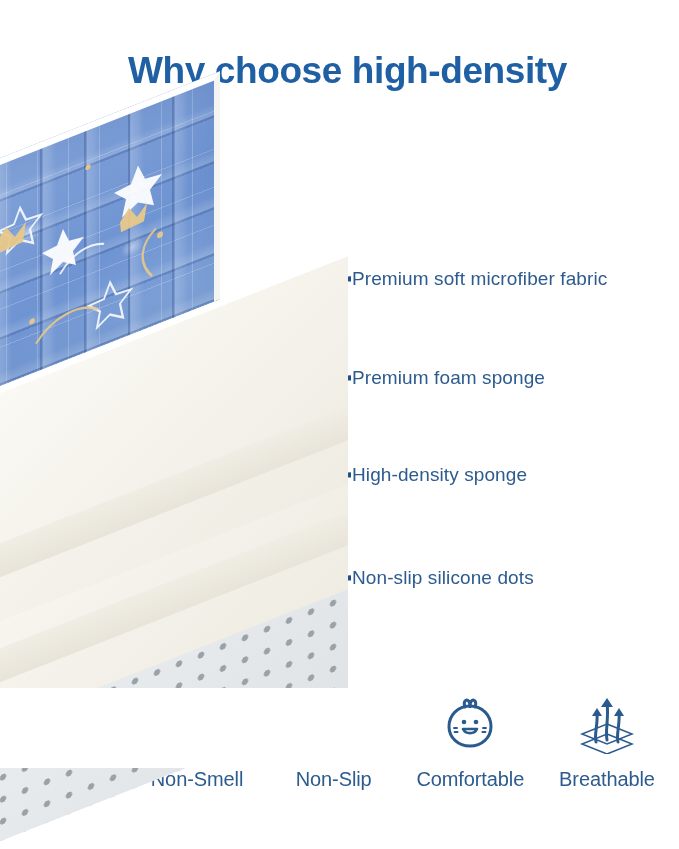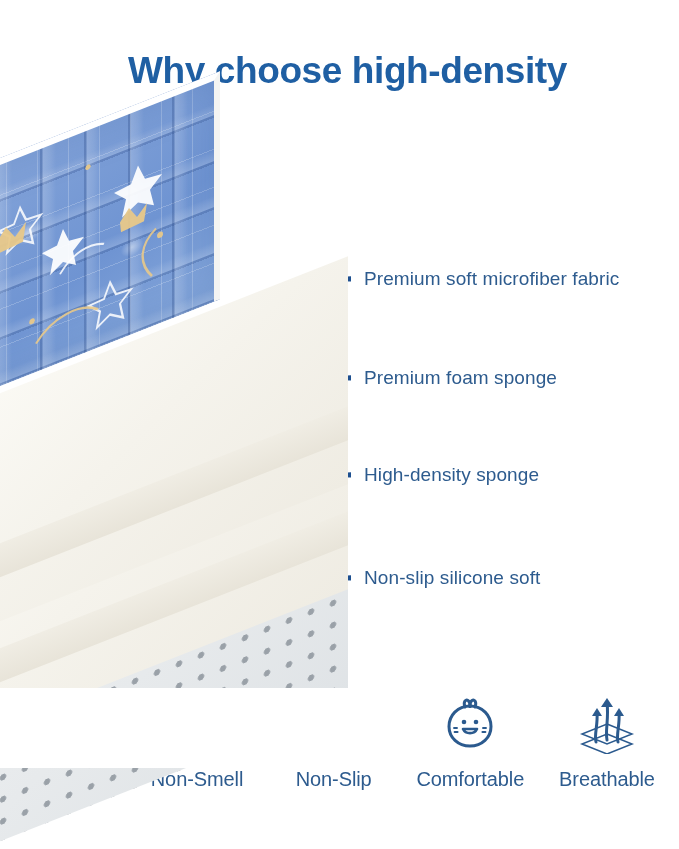--- a/index.html
+++ b/index.html
@@ -150,21 +150,21 @@
     align-items: center;
   }
   .leader {
     display: block;
     flex: 0 0 auto;
   }
   .callout-label {
     font-size: 19px;
     color: #2d5b8e;
     white-space: nowrap;
-    margin-left: 13px;
+    margin-left: 1px;
     letter-spacing: 0.1px;
   }
   #callout-0 { left: 289px; top: 266px; }
   #callout-1 { left: 289px; top: 365px; }
   #callout-2 { left: 289px; top: 462px; }
   #callout-3 { left: 289px; top: 565px; }
 
   
   #features {
     position: absolute;
@@ -278,21 +278,21 @@
     <svg class="leader" width="62" height="12" viewBox="0 0 62 12">
       <path d="M0 7.2 L62 3.2 L62 8.4 Z" fill="#1d4f8f"></path>
     </svg>
     <span class="callout-label">High-density sponge</span>
   </div>
 
   <div class="callout" id="callout-3">
     <svg class="leader" width="62" height="12" viewBox="0 0 62 12">
       <path d="M0 7.2 L62 3.2 L62 8.4 Z" fill="#1d4f8f"></path>
     </svg>
-    <span class="callout-label">Non-slip silicone soft</span>
+    <span class="callout-label">Non-slip silicone dots</span>
   </div>
 
   <div id="features">
 
     <div class="feature">
       <div class="feature-icon">
         <svg width="58" height="58" viewBox="0 0 58 58">
           <circle cx="29" cy="29" r="26.5" fill="none" stroke="#2b5a8e" stroke-width="1.2"></circle>
           <path d="M34.5 15.5 c4.5 -0.5 8 3 7.5 7 c3.5 1 5 5 3 8 c2 3 0.5 7.5 -3.5 8
                    c-1.5 3.5 -6 4.5 -9 2 c-3 2 -7 0.5 -8 -3

